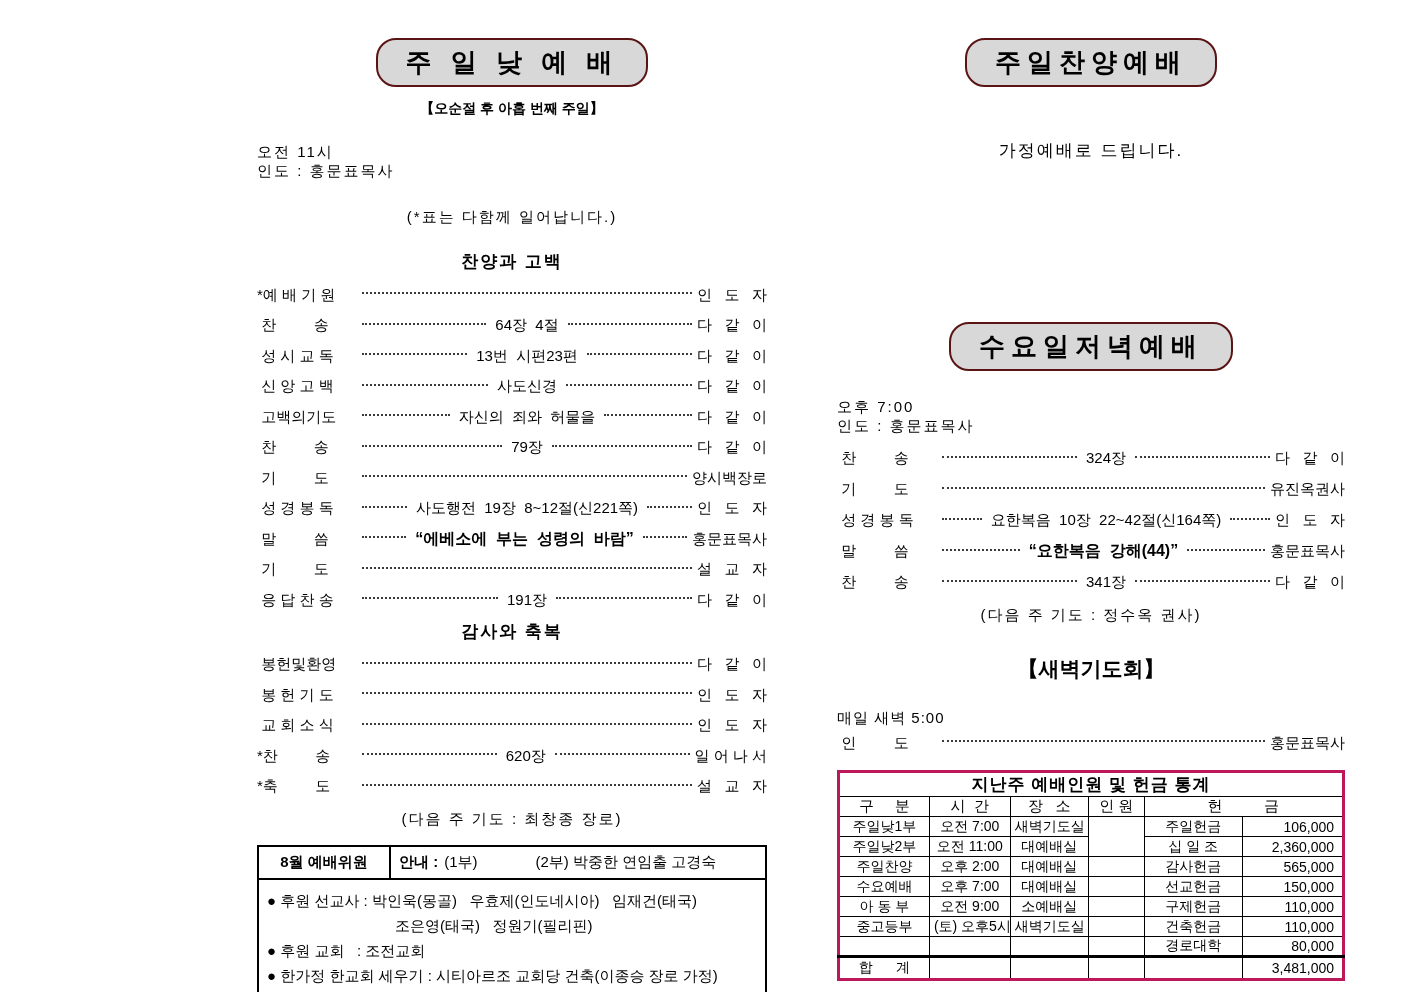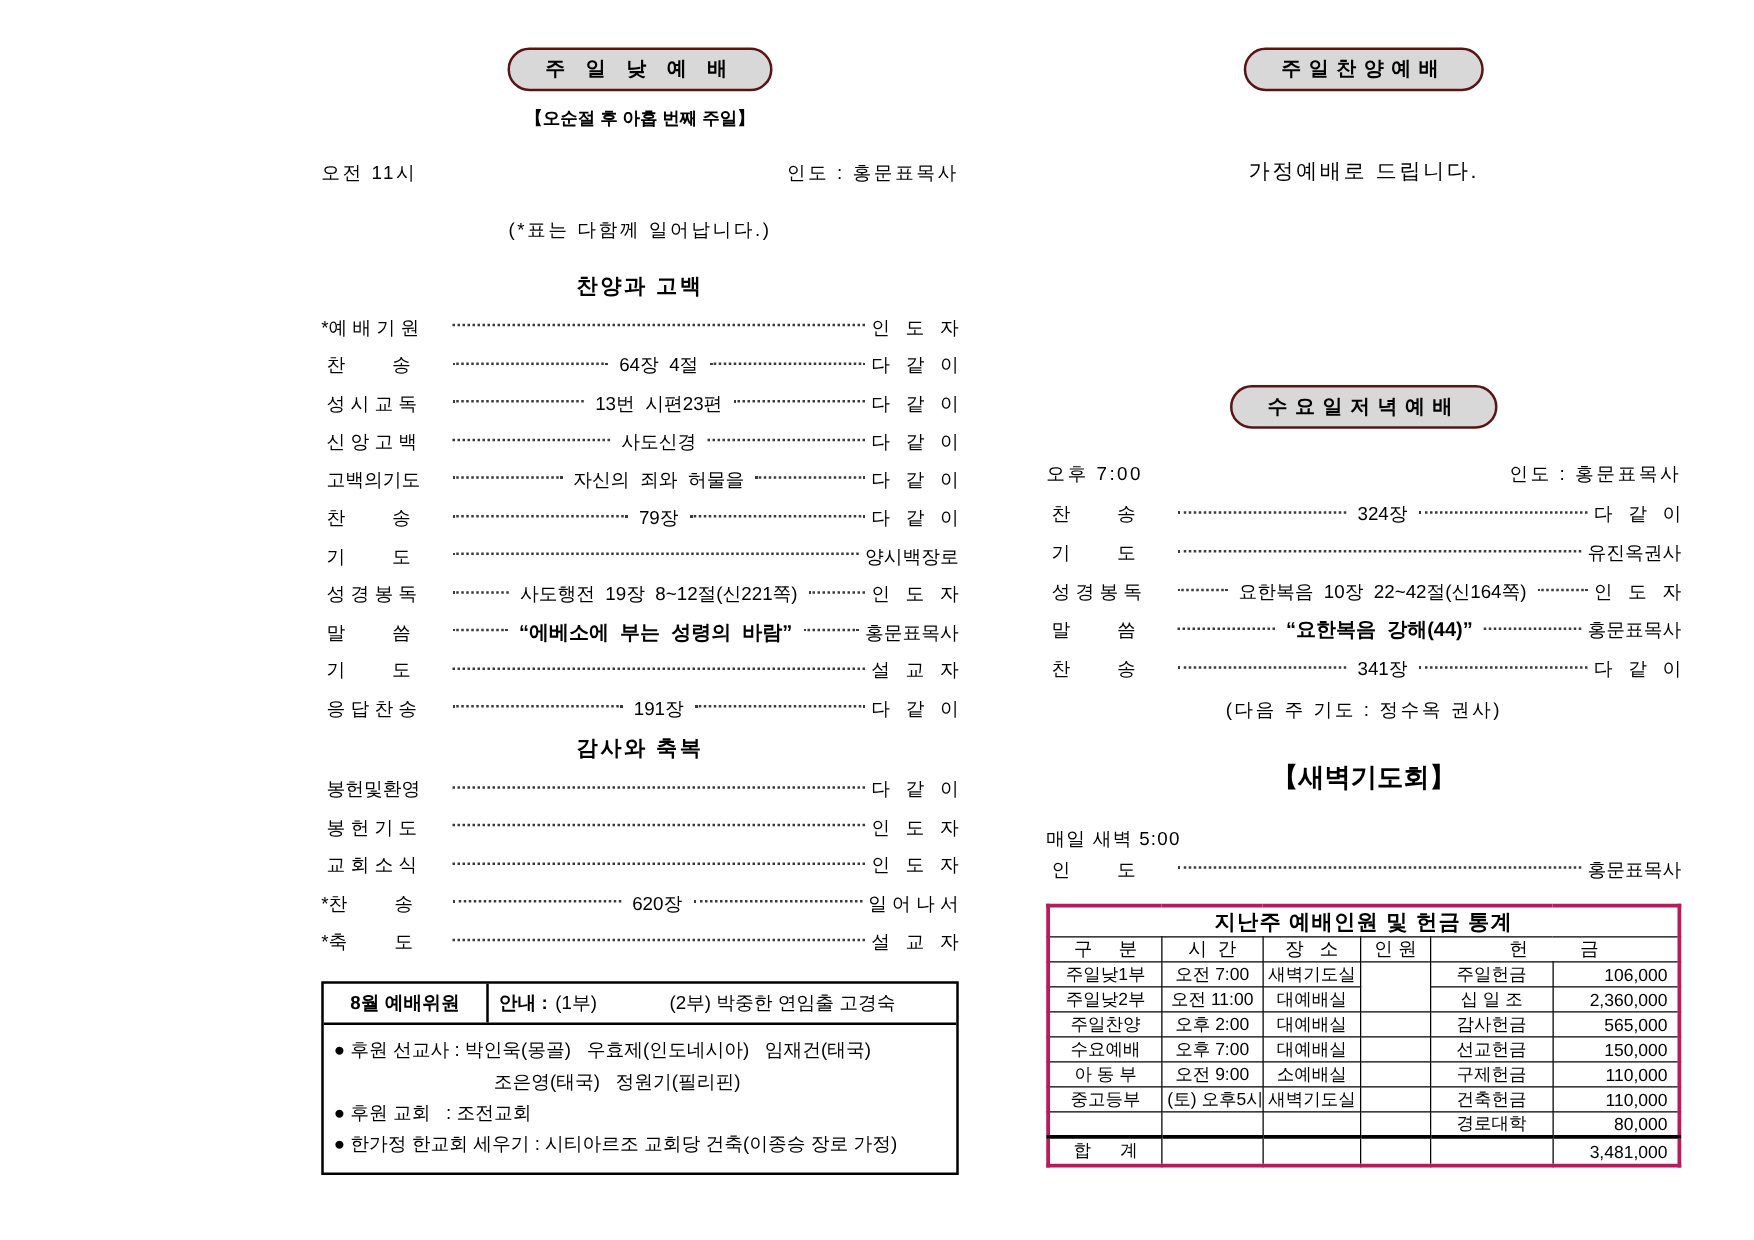--- a/index.html
+++ b/index.html
@@ -4,25 +4,25 @@
 <style>
   * { margin:0; padding:0; box-sizing:border-box; }
   body { background:#fff; font-family:"Liberation Sans","DejaVu Sans",sans-serif; color:#000; }
   #page { position:relative; width:1403px; height:992px; background:#ffffff; overflow:hidden; }
 
   .col { position:absolute; top:38px; }
   #left-col  { left:257px; width:510px; }
   #right-col { left:837px; width:508px; }
 
   .oval { width:max-content; margin:0 auto; padding:5px 28px; border:2px solid var(--oval-border,#5a1414);
-          border-radius:20px; background:var(--oval-bg,#d8d8d8); font-size:16px; font-weight:bold;
+          border-radius:20px; background:var(--oval-bg,#d8d8d8); font-size:26px; font-weight:bold;
           letter-spacing:6px; white-space:pre;text-align:center; }
   .subtitle { text-align:center; font-weight:bold; font-size:14px; margin-top:13px; }
 
-  .meta-row { display:flex; justify-content:space-between; font-size:15px; letter-spacing:2px; margin-top:25px; }
+  .meta-row { display:flex; justify-content:space-between; font-size:15px; letter-spacing:2px; margin-top:25px;flex-direction:column; }
   .note { text-align:center; font-size:15px; letter-spacing:2px; margin-top:27px; }
   .sec-head { text-align:center; font-weight:bold; font-size:17px; letter-spacing:2px; margin-top:23px; }
 
   .order { margin-top:7px; }
   .orow { display:flex; align-items:center; height:30.5px; font-size:15px; }
   .orow .label { min-width:100px; white-space:pre; }
   .orow .dots { flex:1; height:0; border-bottom:2px dotted #3a3a3a; margin:0 5px; position:relative; top:-2px; }
   .orow .center { white-space:pre; padding:0 4px; }
   .orow .center.bold { font-weight:bold; font-size:16px; }
   .orow .right { white-space:pre; text-align:right; }
@@ -172,20 +172,21 @@
           <span class="dots"></span>
           <span class="right">일 어 나 서</span>
         </div>
       <div class="orow">
           <span class="label">*축         도</span>
           <span class="dots"></span>
           <span class="right">설   교   자</span>
         </div>
     </div>
 
+    <div class="next-prayer">(다음 주 기도 : 최창종 장로)</div>
 
     <div class="committee">
       <div class="chead">
         <div class="cmonth">8월 예배위원</div>
         <div class="cguide">
           <span class="glabel">안내 :</span>
           <span class="g1">(1부)</span>
           <span class="g2">(2부) 박중한 연임출 고경숙</span>
         </div>
       </div>

